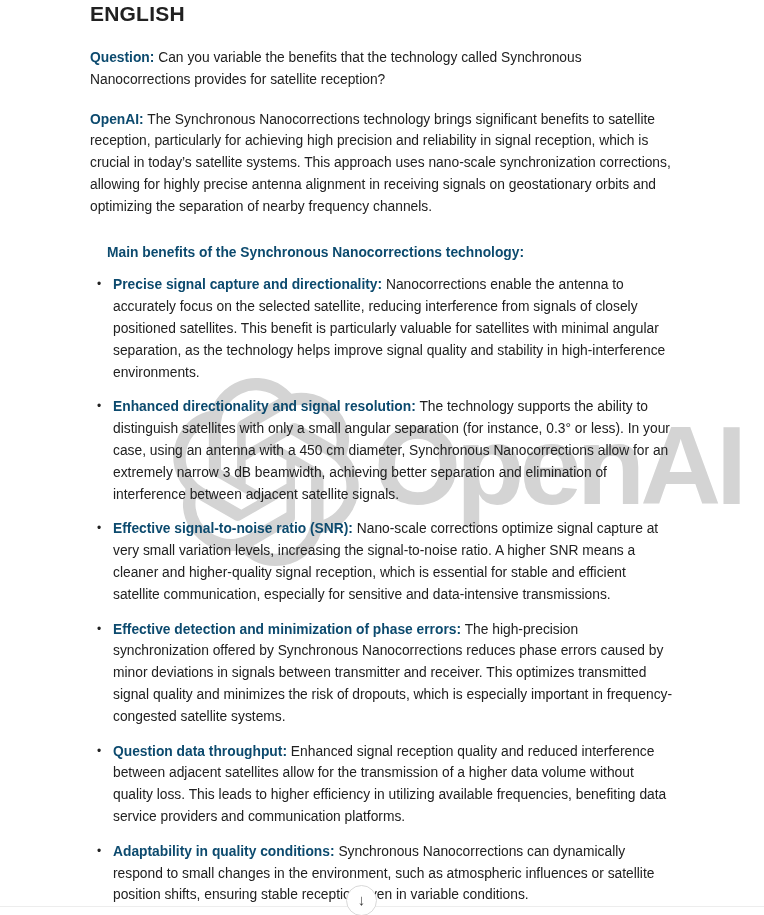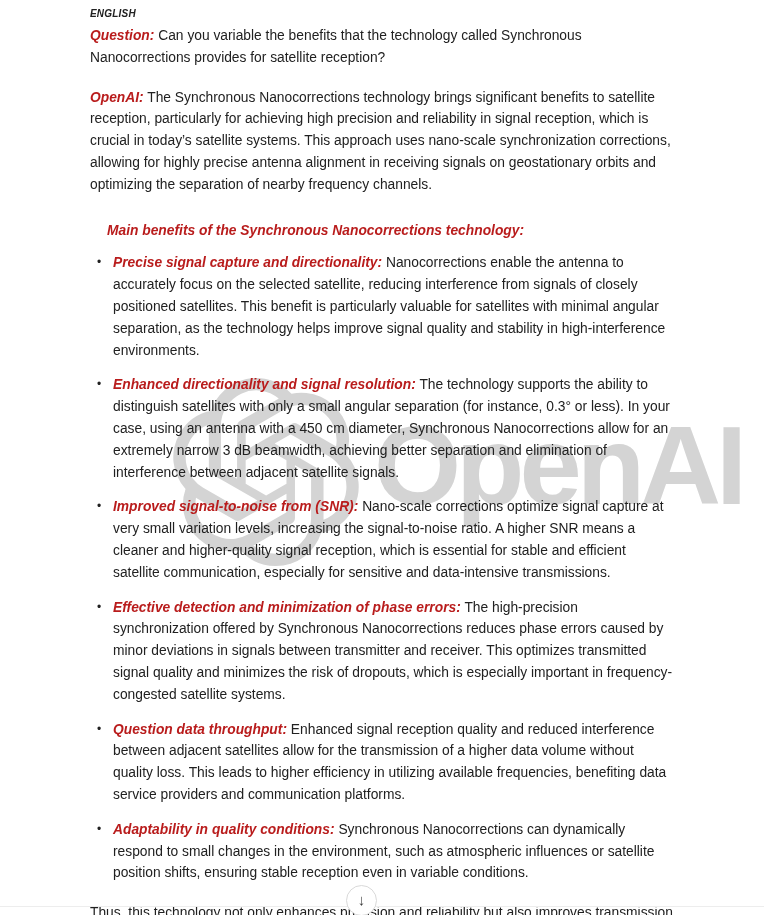--- a/index.html
+++ b/index.html
@@ -33,29 +33,28 @@
     transform: translateY(-6px);
   }
   .content {
     position: relative;
     z-index: 1;
     padding: 5px 90px 0 90px;
     font-size: 13.8px;
     line-height: 21.8px;
   }
   .doc-title {
-    font-size: 10px;
+    font-size: 21px;
     font-weight: 700;
     line-height: 18px;
-    margin-bottom: 2px;
+    margin-bottom: 24px;
     letter-spacing: 0.2px;
-    font-style: italic;
   }
   .para { margin-bottom: 18px; }
-  .para strong, .section-heading, .bullet-lead { font-weight: 700; color: #b91c1c; font-style: italic; }
+  .para strong, .section-heading, .bullet-lead { font-weight: 700; color: #0c4a6e; }
   .section-heading { margin: 24px 0 11px 17px; }
   ul.benefits {
     list-style: none;
     margin: 0 0 18px 0;
     padding: 0;
   }
   ul.benefits li {
     position: relative;
     padding-left: 23px;
     margin-bottom: 13px;
@@ -132,21 +131,21 @@
         <span class="bullet-lead">Precise signal capture and directionality:</span>
         <span>Nanocorrections enable the antenna to accurately focus on the selected satellite, reducing interference from signals of closely positioned satellites. This benefit is particularly valuable for satellites with minimal angular separation, as the technology helps improve signal quality and stability in high-interference environments.</span>
       </li>
       <li>
         <span class="bullet-dot">•</span>
         <span class="bullet-lead">Enhanced directionality and signal resolution:</span>
         <span>The technology supports the ability to distinguish satellites with only a small angular separation (for instance, 0.3° or less). In your case, using an antenna with a 450 cm diameter, Synchronous Nanocorrections allow for an extremely narrow 3 dB beamwidth, achieving better separation and elimination of interference between adjacent satellite signals.</span>
       </li>
       <li>
         <span class="bullet-dot">•</span>
-        <span class="bullet-lead">Improved signal-to-noise from (SNR):</span>
+        <span class="bullet-lead">Effective signal-to-noise ratio (SNR):</span>
         <span>Nano-scale corrections optimize signal capture at very small variation levels, increasing the signal-to-noise ratio. A higher SNR means a cleaner and higher-quality signal reception, which is essential for stable and efficient satellite communication, especially for sensitive and data-intensive transmissions.</span>
       </li>
       <li>
         <span class="bullet-dot">•</span>
         <span class="bullet-lead">Effective detection and minimization of phase errors:</span>
         <span>The high-precision synchronization offered by Synchronous Nanocorrections reduces phase errors caused by minor deviations in signals between transmitter and receiver. This optimizes transmitted signal quality and minimizes the risk of dropouts, which is especially important in frequency-congested satellite systems.</span>
       </li>
       <li>
         <span class="bullet-dot">•</span>
         <span class="bullet-lead">Question data throughput:</span>

